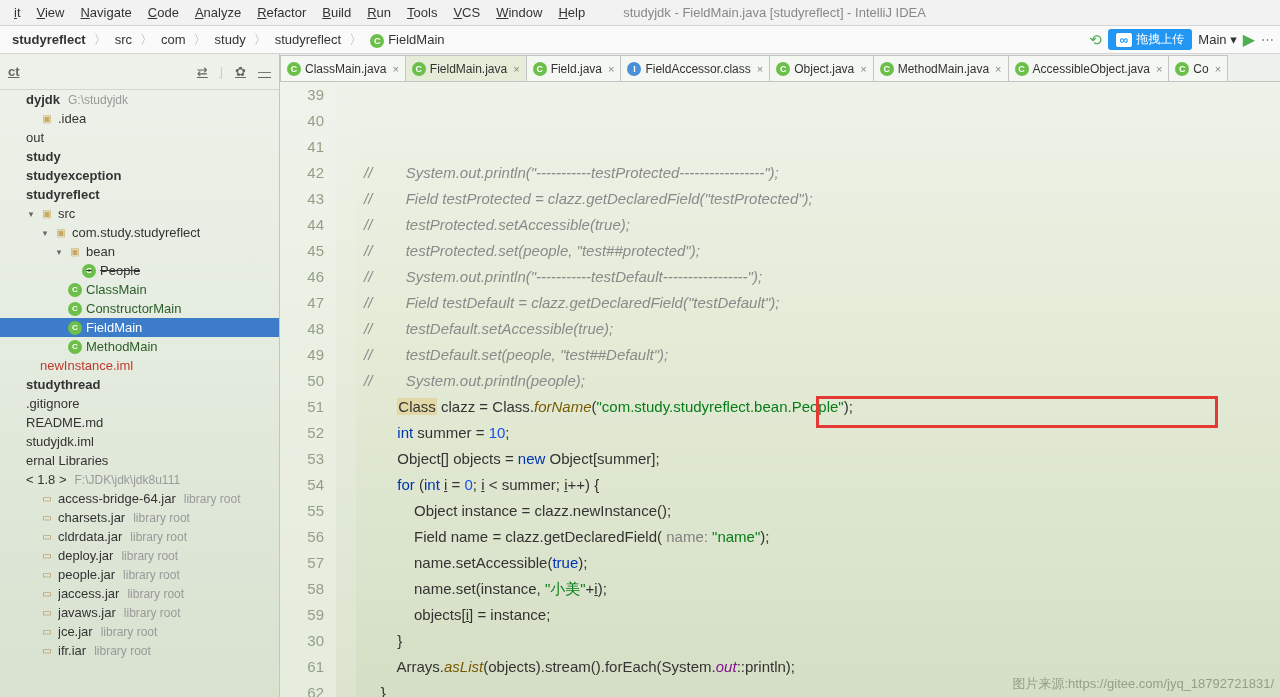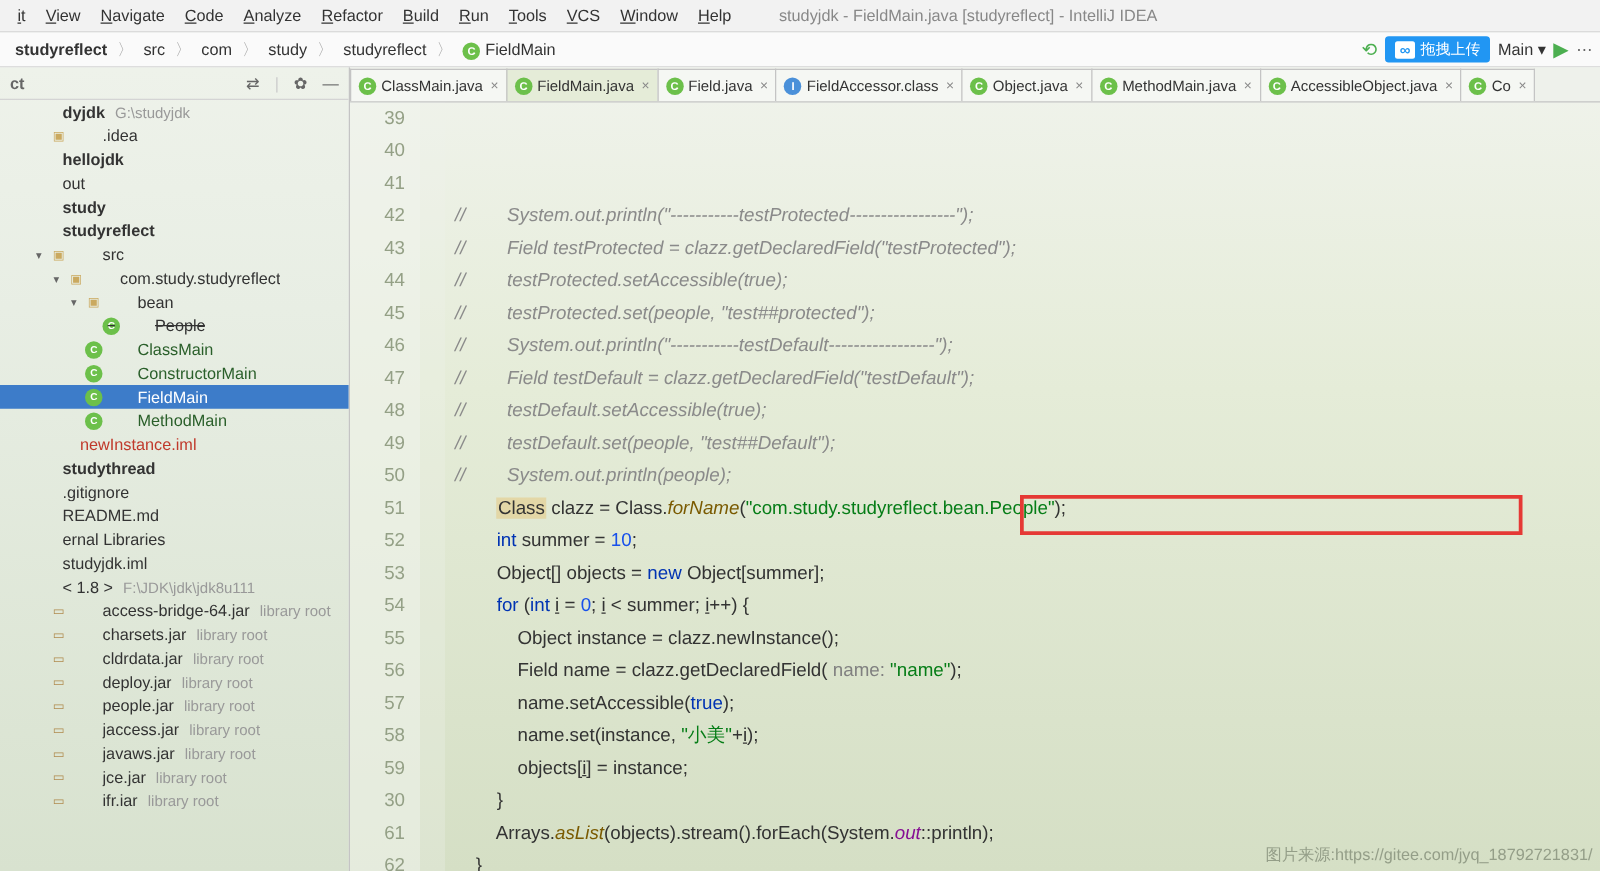--- a/index.html
+++ b/index.html
@@ -14,25 +14,25 @@
 .crumb.bold { font-weight: bold; }
 .sep { color: #aaa; padding: 0 2px; }
 .c-icon { display: inline-flex; width: 14px; height: 14px; border-radius: 50%; background: #6cc04a; color: #fff; font-size: 9px; align-items: center; justify-content: center; margin-right: 4px; font-weight: bold; }
 .c-icon.blue { background: #4a90d9; }
 .right-tools { display: flex; align-items: center; gap: 6px; }
 .upload-btn { display: flex; align-items: center; background: #2196f3; color: #fff; padding: 2px 8px; border-radius: 3px; font-size: 12px; }
 .upload-btn .ico { background: #fff; color: #2196f3; padding: 0 4px; margin-right: 4px; border-radius: 2px; font-weight: bold; }
 .play-icon { color: #4caf50; font-size: 16px; }
 .main { display: flex; height: calc(697px - 54px); }
 .sidebar { width: 280px; background: linear-gradient(180deg, #eef2ea 0%, #e8eee4 30%, #d8e2cf 100%); border-right: 1px solid #c4c4c4; overflow-y: auto; }
-.side-top { height: 26px; display: flex; justify-content: flex-end; align-items: center; padding: 0 8px; gap: 12px; border-bottom: 1px solid #d4d4d4; color: #666; }
+.side-top { height: 36px; display: flex; justify-content: flex-end; align-items: center; padding: 0 8px; gap: 12px; border-bottom: 1px solid #d4d4d4; color: #666; text-decoration: underline; }
 .tree .node { padding: 2px 4px 2px 8px; display: flex; align-items: center; gap: 4px; white-space: nowrap; cursor: pointer; }
 .tree .node.bold > .lbl { font-weight: bold; }
 .tree .node.sel { background: #3d7cc9; color: #fff; }
-.tree .node .lbl { overflow: hidden; text-overflow: ellipsis; margin-left: 24px; }
+.tree .node .lbl { overflow: hidden; text-overflow: ellipsis; }
 .tree .node .faint { color: #999; font-size: 12px; margin-left: 4px; }
 .tree .arrow { width: 10px; display: inline-block; text-align: center; color: #666; font-size: 9px; }
 .tree .ind { display: inline-block; }
 .fico { width: 14px; height: 14px; display: inline-flex; align-items: center; justify-content: center; font-size: 10px; }
 .fico.folder { color: #caa95f; }
 .fico.class { width: 14px; height: 14px; border-radius: 50%; background: #6cc04a; color: #fff; font-size: 8px; font-weight: bold; }
 .fico.lib { color: #b08b4f; }
 .strike { text-decoration: line-through; }
 .red { color: #c0392b; }
 .darkgreen { color: #2a5f2a; }
@@ -118,34 +118,34 @@
           <span class="arrow"></span>
           <span class="lbl">dyjdk</span>
           <span class="faint">G:\studyjdk</span>
         </div>
         <div class="node ">
           <span class="ind" style="width: 14px;"></span>
           <span class="arrow"></span>
           <span class="fico folder">▣</span>
           <span class="lbl">.idea</span>
         </div>
-        <div class="node bold">
-          <span class="ind" style="width: 0px;"></span>
-          <span class="arrow"></span>
-          <span class="lbl">hellojdk</span>
-        </div>
         <div class="node ">
           <span class="ind" style="width: 0px;"></span>
           <span class="arrow"></span>
           <span class="lbl">out</span>
         </div>
         <div class="node bold">
           <span class="ind" style="width: 0px;"></span>
           <span class="arrow"></span>
           <span class="lbl">study</span>
+        </div>
+        <div class="node bold">
+          <span class="ind" style="width: 0px;"></span>
+          <span class="arrow"></span>
+          <span class="lbl">studyexception</span>
         </div>
         <div class="node bold">
           <span class="ind" style="width: 0px;"></span>
           <span class="arrow"></span>
           <span class="lbl">studyreflect</span>
         </div>
         <div class="node ">
           <span class="ind" style="width: 14px;"></span>
           <span class="arrow">▾</span>
           <span class="fico folder">▣</span>
@@ -209,26 +209,26 @@
           <span class="lbl">.gitignore</span>
         </div>
         <div class="node ">
           <span class="ind" style="width: 0px;"></span>
           <span class="arrow"></span>
           <span class="lbl">README.md</span>
         </div>
         <div class="node ">
           <span class="ind" style="width: 0px;"></span>
           <span class="arrow"></span>
+          <span class="lbl">studyjdk.iml</span>
+        </div>
+        <div class="node ">
+          <span class="ind" style="width: 0px;"></span>
+          <span class="arrow"></span>
           <span class="lbl">ernal Libraries</span>
-        </div>
-        <div class="node ">
-          <span class="ind" style="width: 0px;"></span>
-          <span class="arrow"></span>
-          <span class="lbl">studyjdk.iml</span>
         </div>
         <div class="node ">
           <span class="ind" style="width: 0px;"></span>
           <span class="arrow"></span>
           <span class="lbl">&lt; 1.8 &gt;</span>
           <span class="faint">F:\JDK\jdk\jdk8u111</span>
         </div>
         <div class="node ">
           <span class="ind" style="width: 14px;"></span>
           <span class="arrow"></span>

